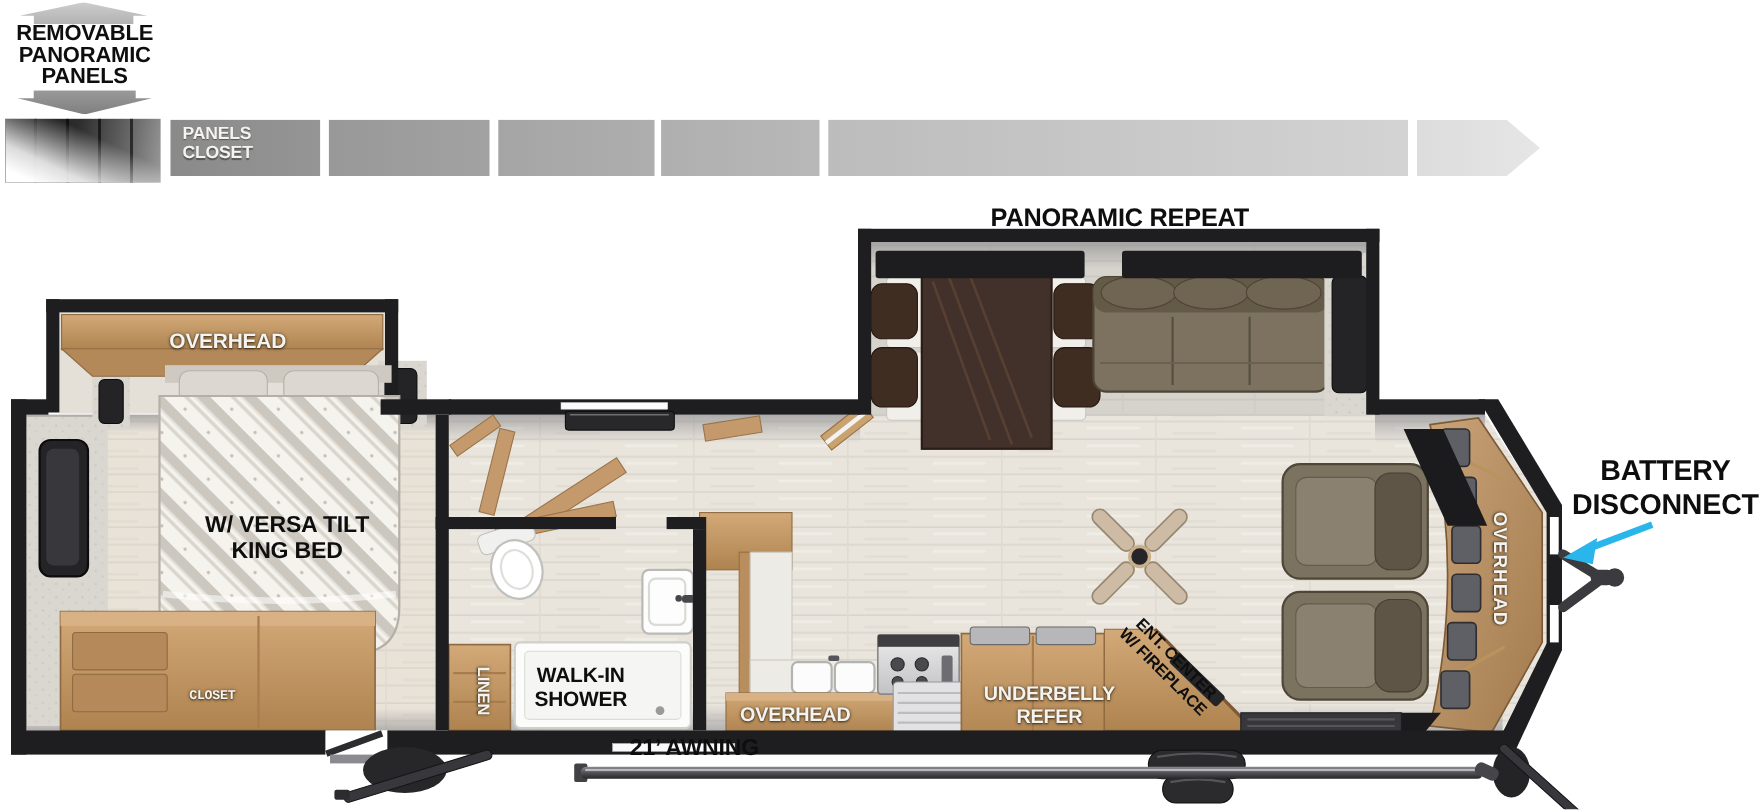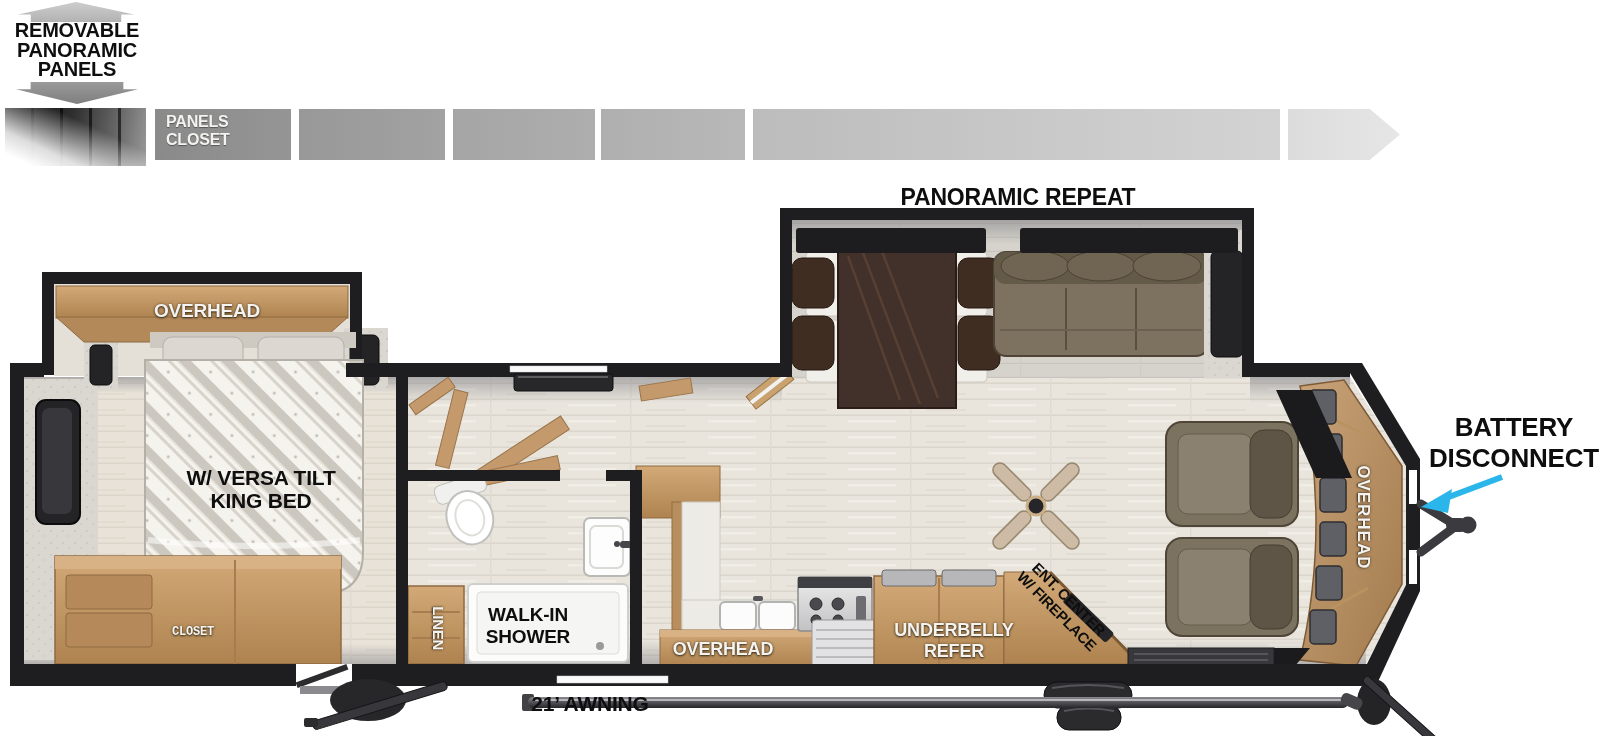--- a/index.html
+++ b/index.html
@@ -426,17 +426,17 @@
 
   <div class="lbl white rot90" style="left:1288px;top:508px;width:150px;font-size:17px;letter-spacing:1px;">
       <span>OVERHEAD</span>
     </div>
 
   <div class="lbl" style="left:1404px;top:412px;width:220px;font-size:26px;line-height:31px;">
     <span>BATTERY</span>
     <span>DISCONNECT</span>
   </div>
 
-  <div class="lbl" style="left:490px;top:692px;width:200px;font-size:21px;">
+  <div class="lbl" style="left:490px;top:668px;width:200px;font-size:21px;text-align:right;">
       <span>21’ AWNING</span>
     </div>
 
 </div>
 
 </body></html>

